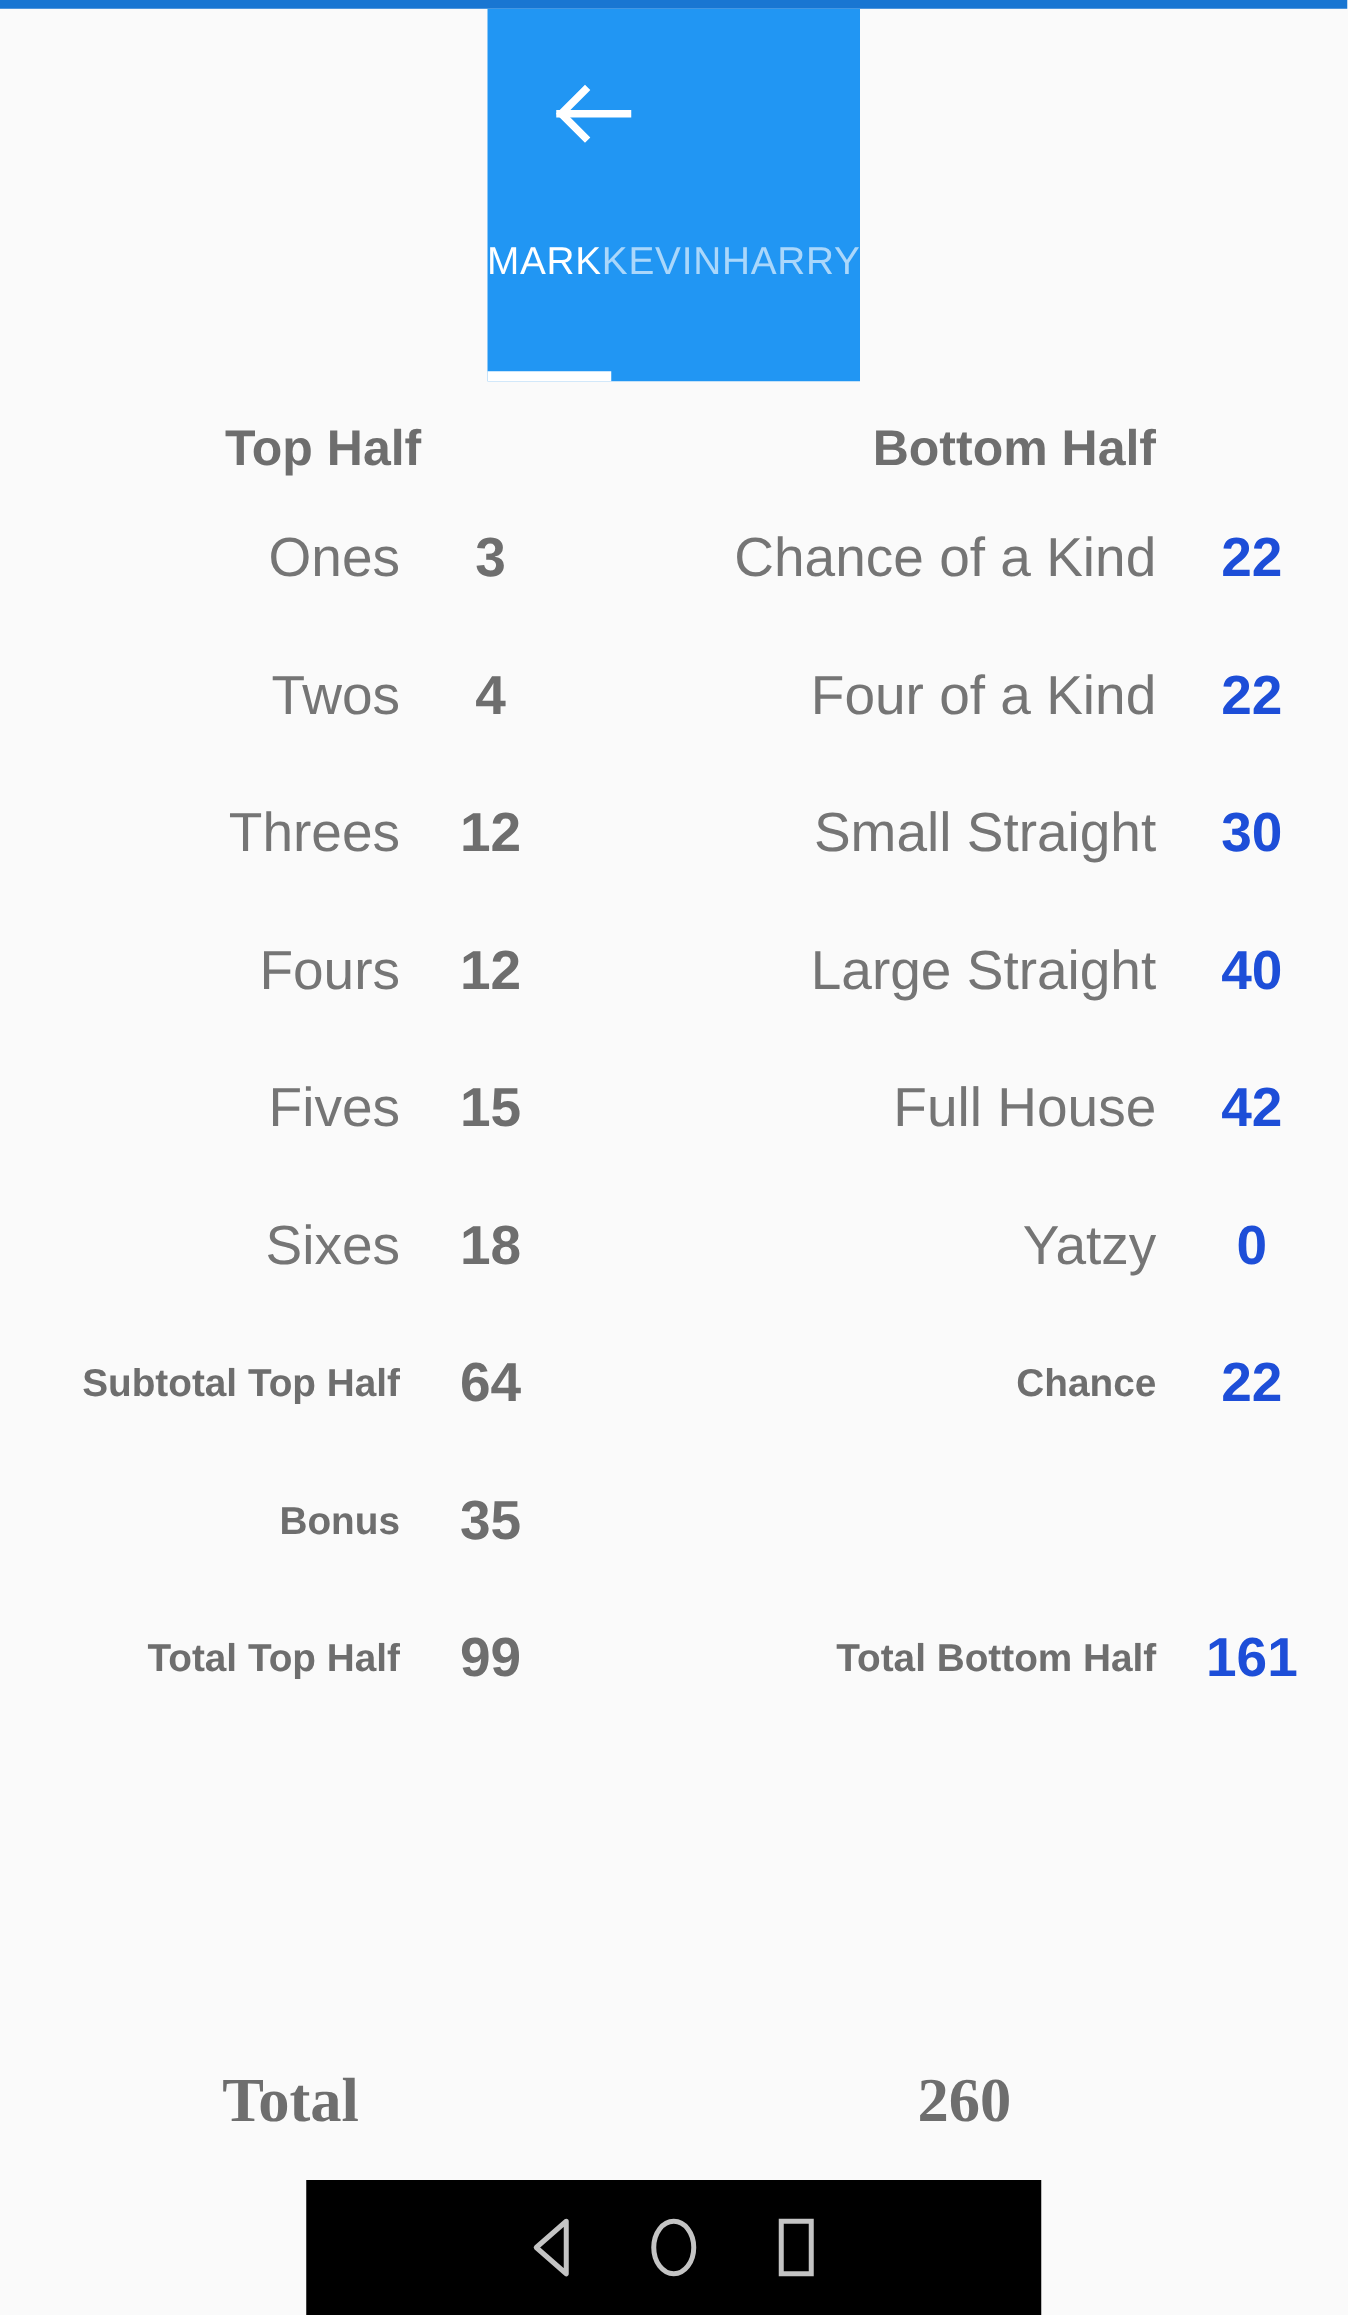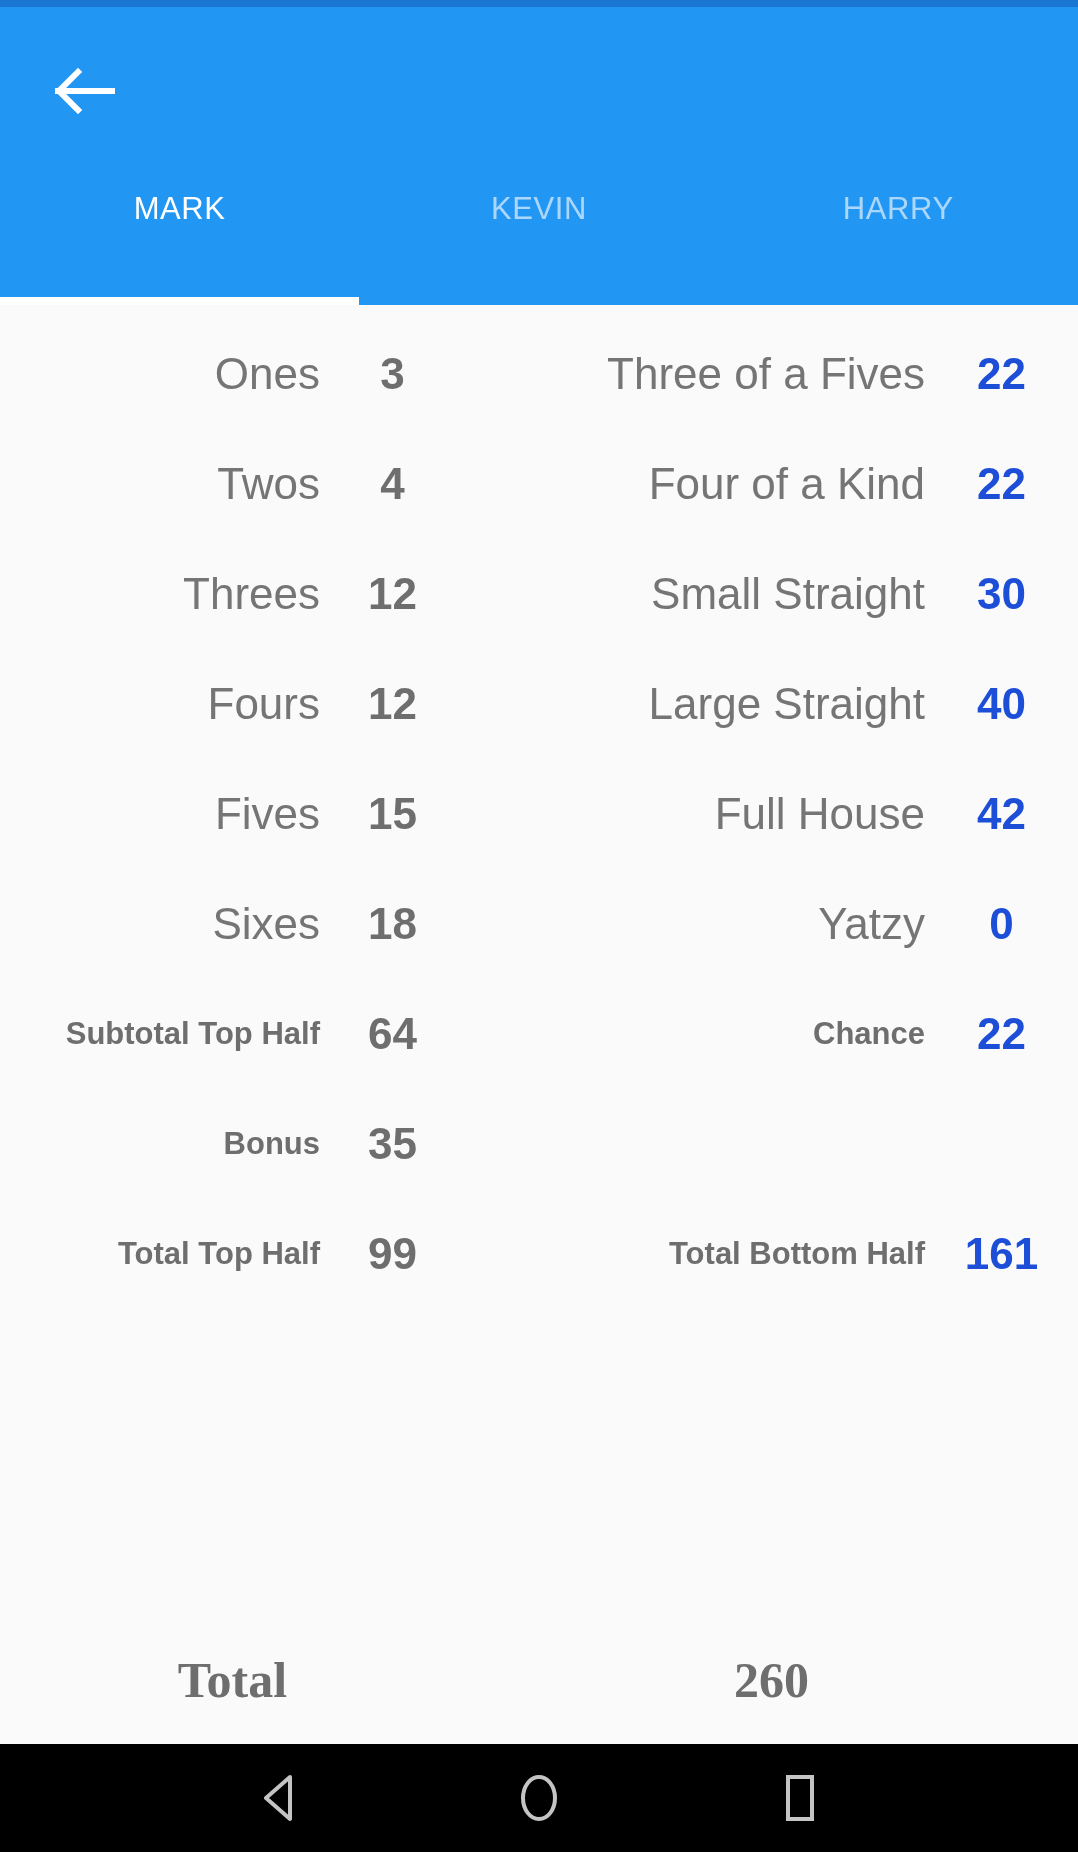--- a/index.html
+++ b/index.html
@@ -8,20 +8,21 @@
     width:1078px; height:1852px;
     background:#FAFAFA;
     font-family:"Liberation Sans", sans-serif;
     overflow:hidden;
   }
   #app {
     position:relative;
     width:1078px; height:1852px;
     display:flex; flex-direction:column;
     background:#FAFAFA;
+    align-items:center;
   }
 
   
   .status-strip {
     height:7px; width:100%;
     background:#1976D2;
     flex:0 0 auto;
   }
 
   
@@ -210,26 +211,30 @@
       <div class="tab">
         <span>HARRY</span>
       </div>
       <div class="tab-indicator"></div>
     </div>
 
   </div>
 
   <div class="content">
 
+    <div class="section-headers">
+      <div class="sh-left">Top Half</div>
+      <div class="sh-right">Bottom Half</div>
+    </div>
 
     <div class="rows" id="rows">
         <div class="score-row">
           <div class="cell-label-l">Ones</div>
           <div class="cell-val-l">3</div>
-          <div class="cell-label-r">Three of a Fives</div>
+          <div class="cell-label-r">Chance of a Kind</div>
           <div class="cell-val-r">22</div>
         </div>
         <div class="score-row">
           <div class="cell-label-l">Twos</div>
           <div class="cell-val-l">4</div>
           <div class="cell-label-r">Four of a Kind</div>
           <div class="cell-val-r">22</div>
         </div>
         <div class="score-row">
           <div class="cell-label-l">Threes</div>

